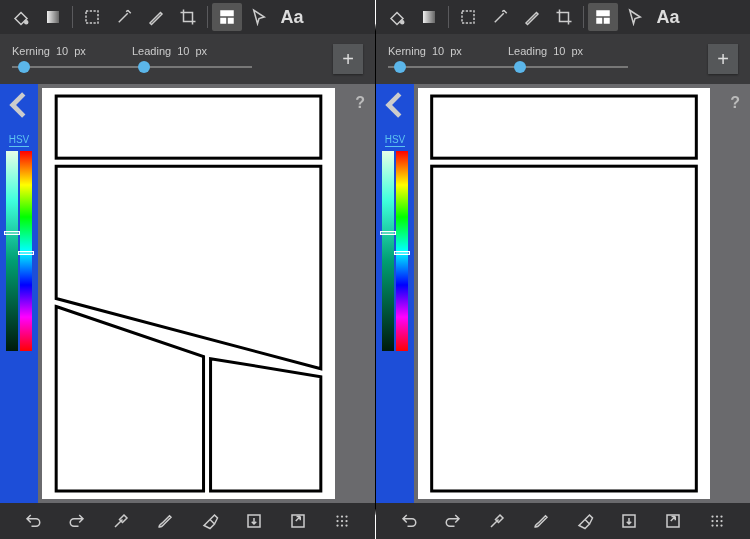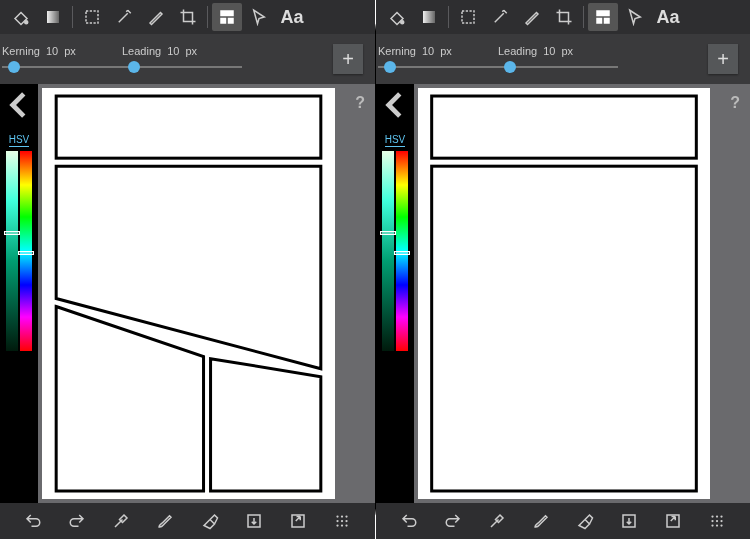--- a/index.html
+++ b/index.html
@@ -56,21 +56,21 @@
     width: 32px;
     text-align: center;
   }
 
   
   .slider-row {
     height: 50px;
     background: #3a3a3c;
     display: flex;
     align-items: center;
-    padding: 0 2px;
+    padding: 0 12px;
     position: relative;
   }
   .slider-block {
     width: 120px;
     display: flex;
     flex-direction: column;
     gap: 4px;
   }
   .slider-label {
     font-size: 11px;
@@ -118,21 +118,21 @@
   
   .mid-row {
     flex: 1;
     display: flex;
     background: #6a6a6d;
     position: relative;
     overflow: hidden;
   }
   .left-strip {
     width: 38px;
-    background: #000000;
+    background: #1d4ed8;
     display: flex;
     flex-direction: column;
     align-items: center;
   }
   .back-chevron {
     width: 38px;
     height: 30px;
     display: flex;
     align-items: center;
     justify-content: center;

